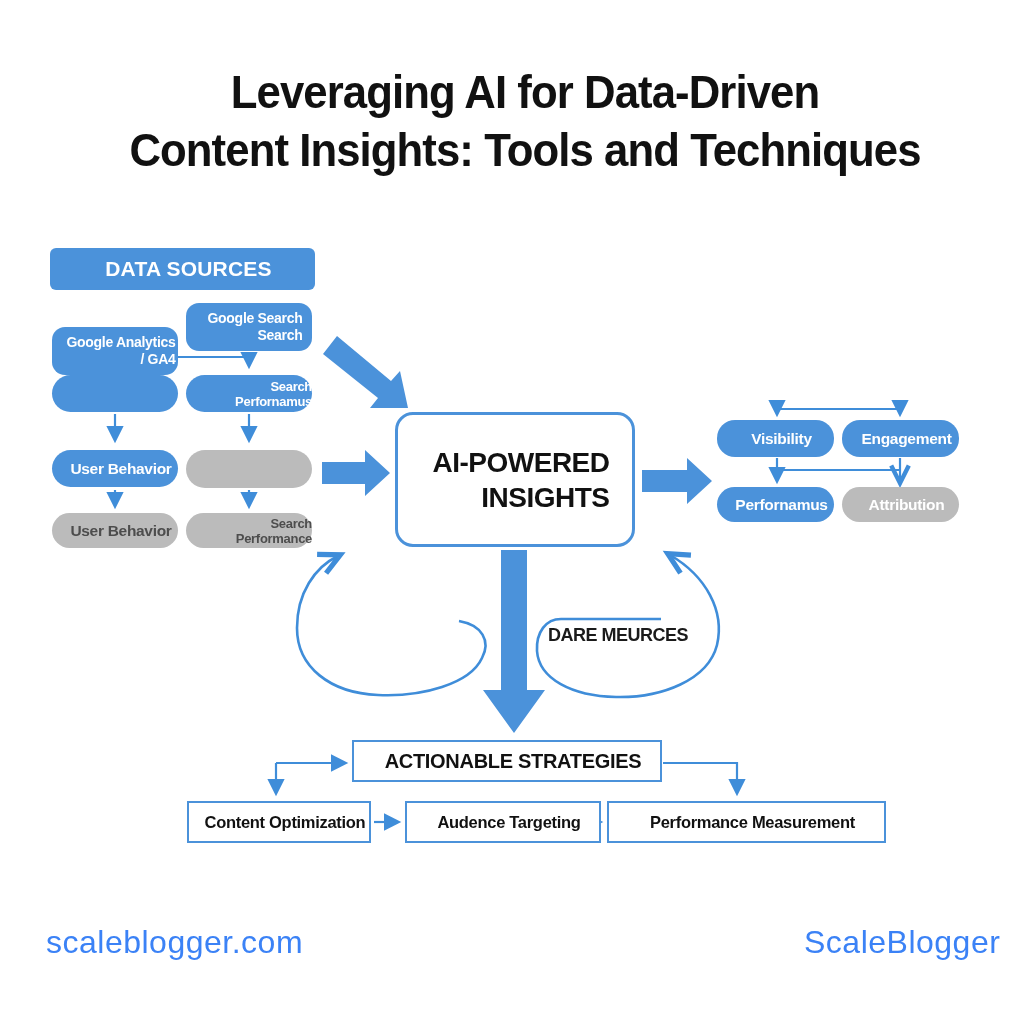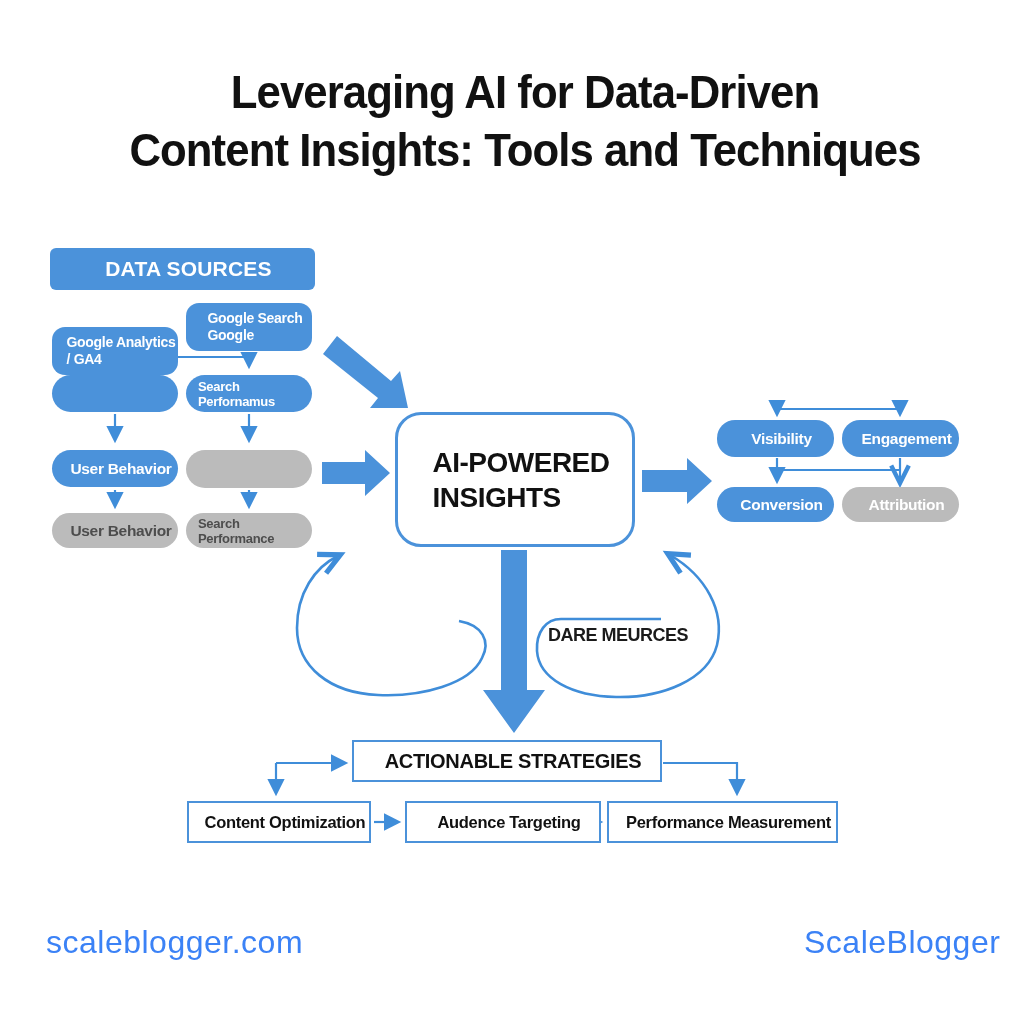--- a/index.html
+++ b/index.html
@@ -12,35 +12,35 @@
   }
   
   .title{
     position:absolute;left:0;top:50px;width:1024px;
     text-align:center;color:#111111;font-weight:bold;
     font-size:47px;line-height:58px;letter-spacing:-1px;
   }
   .title .tline{display:block;transform:scaleX(0.93);transform-origin:50% 50%;}
   
   .node{position:absolute;display:flex;align-items:center;justify-content:center;
-        text-align:left;box-sizing:border-box;padding-left:12px;}
+        text-align:right;box-sizing:border-box;padding-left:12px;}
   .blue-fill{background:#4B92DA;color:#ffffff;}
   .gray-fill{background:#BBBBBB;color:#ffffff;}
   
   .ds-header{left:50px;top:248px;width:265px;height:42px;border-radius:6px;
              font-size:21px;font-weight:bold;letter-spacing:0.2px;}
   .src-box{width:126px;height:48px;border-radius:13px;font-weight:bold;
            font-size:14px;line-height:17px;letter-spacing:-0.3px;}
   .pill{width:126px;height:37px;border-radius:19px;font-weight:bold;
         font-size:13px;letter-spacing:-0.3px;}
   .pill.big-text{font-size:15.5px;}
   .pill.gray-dark{background:#BBBBBB;color:#4D4D4D;height:35px;}
   
   .ai-box{left:395px;top:412px;width:240px;height:135px;background:#ffffff;
-          border:3px solid #4B92DA;border-radius:26px;color:#111111;
+          border:3px solid #4B92DA;border-radius:18px;color:#111111;
           font-weight:bold;font-size:28px;line-height:35px;letter-spacing:-0.5px;}
   
   .cm-header{left:711px;top:338px;width:252px;height:62px;border-radius:9px;
              font-weight:bold;font-size:20px;line-height:25px;letter-spacing:0.2px;}
   .cm-pill{width:117px;height:37px;border-radius:18px;font-weight:bold;
            font-size:15.5px;letter-spacing:-0.3px;}
   
   .loop-label{position:absolute;left:548px;top:625px;color:#1a1a1a;
               font-weight:bold;font-size:18px;letter-spacing:-0.5px;}
   
@@ -118,21 +118,21 @@
 
   <div class="node blue-fill src-box" style="left:52px;top:303px;margin-top:24px;">
     <div>
       <span>Google Analytics</span><br>
       <span>/ GA4</span>
     </div>
   </div>
   <div class="node blue-fill src-box" style="left:186px;top:303px;">
     <div>
       <span>Google Search</span><br>
-      <span>Google</span>
+      <span>Search</span>
     </div>
   </div>
 
   <div class="node blue-fill pill" style="left:52px;top:375px;"></div>
   <div class="node blue-fill pill" style="left:186px;top:375px;">Search Perfornamus</div>
 
   <div class="node blue-fill pill big-text" style="left:52px;top:450px;">User Behavior</div>
   <div class="node gray-fill pill" style="left:186px;top:450px;height:38px;"></div>
 
   <div class="node pill gray-dark big-text" style="left:52px;top:513px;">User Behavior</div>
@@ -140,26 +140,26 @@
 
   <div class="node ai-box">
     <div>
       <span>AI-POWERED</span><br>
       <span>INSIGHTS</span>
     </div>
   </div>
 
   <div class="node blue-fill cm-pill" style="left:717px;top:420px;">Visibility</div>
   <div class="node blue-fill cm-pill" style="left:842px;top:420px;">Engagement</div>
-  <div class="node blue-fill cm-pill" style="left:717px;top:487px;height:35px;">Conversion</div>
+  <div class="node blue-fill cm-pill" style="left:717px;top:487px;height:35px;">Perfornamus</div>
   <div class="node gray-fill cm-pill" style="left:842px;top:487px;height:35px;">Attribution</div>
 
   <div class="loop-label">DARE MEURCES</div>
 
   <div class="node strat-header">ACTIONABLE STRATEGIES</div>
   <div class="node strat-box" style="left:187px;width:184px;">Content Optimization</div>
   <div class="node strat-box" style="left:405px;width:196px;">Audence Targeting</div>
-  <div class="node strat-box" style="left:607px;width:231px;">Performance Measurement</div>
+  <div class="node strat-box" style="left:607px;width:279px;">Performance Measurement</div>
 
   <div class="wm wm-left">scaleblogger.com</div>
   <div class="wm wm-right">ScaleBlogger</div>
 
 </div>
 
 </body></html>

